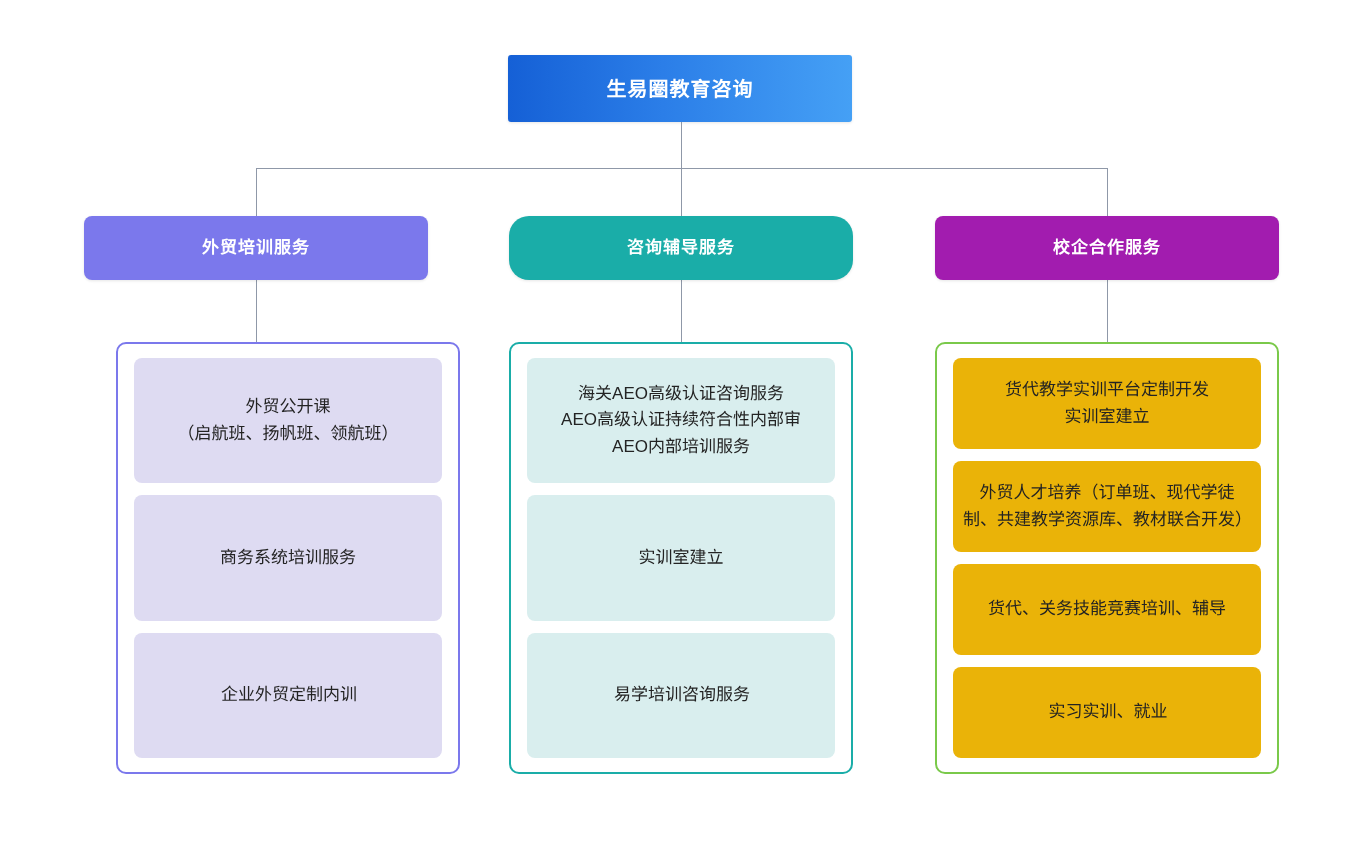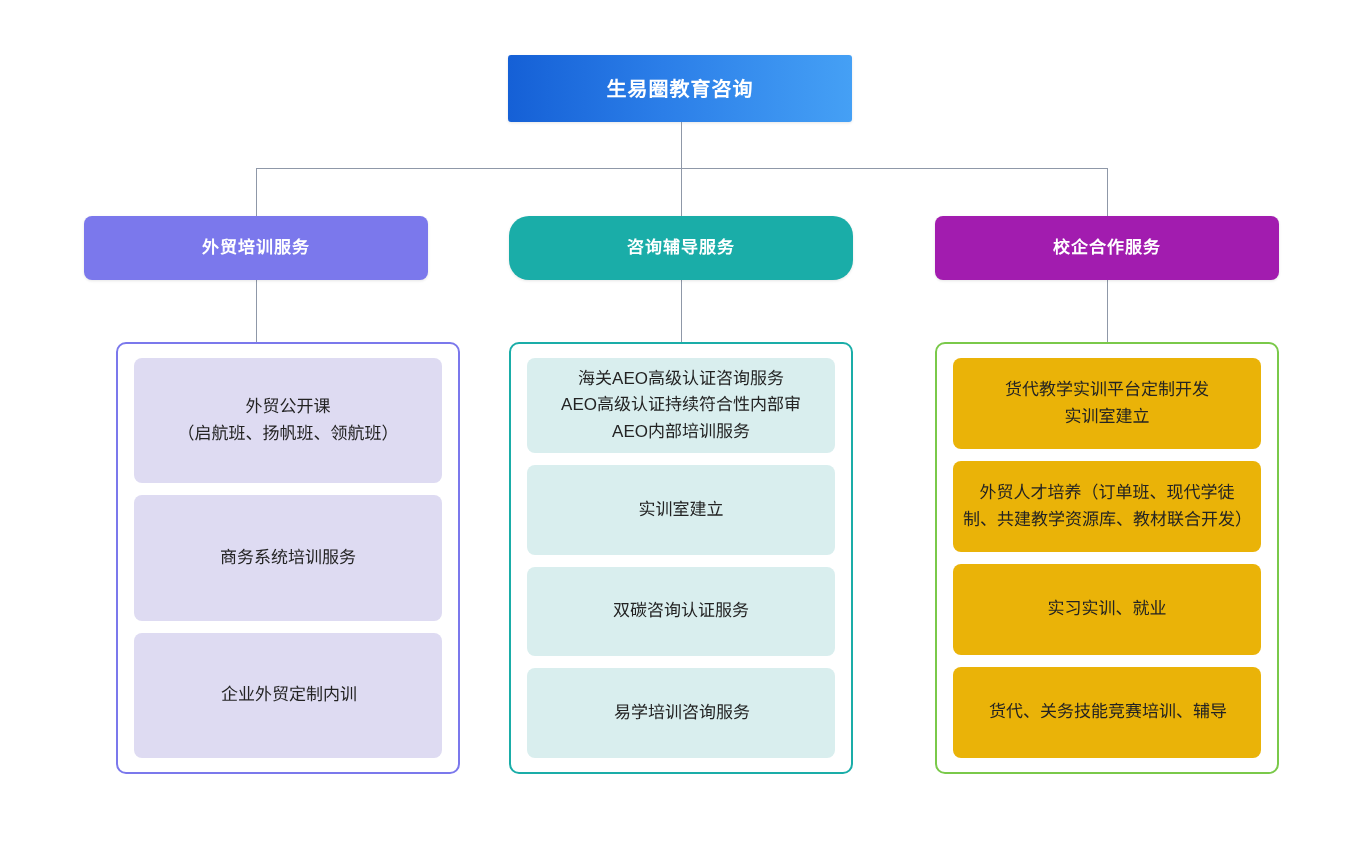--- a/index.html
+++ b/index.html
@@ -164,25 +164,24 @@
 （启航班、扬帆班、领航班）</div>
     <div class="leaf-item">商务系统培训服务</div>
     <div class="leaf-item">企业外贸定制内训</div>
   </div>
 
   <div class="branch-panel col-middle">
     <div class="leaf-item">海关AEO高级认证咨询服务
 AEO高级认证持续符合性内部审
 AEO内部培训服务</div>
     <div class="leaf-item">实训室建立</div>
-    <div class="leaf-item">双碳咨询认证服务</div>
     <div class="leaf-item">易学培训咨询服务</div>
   </div>
 
   <div class="branch-panel col-right">
     <div class="leaf-item">货代教学实训平台定制开发
 实训室建立</div>
     <div class="leaf-item">外贸人才培养（订单班、现代学徒制、共建教学资源库、教材联合开发）</div>
+    <div class="leaf-item">货代、关务技能竞赛培训、辅导</div>
     <div class="leaf-item">实习实训、就业</div>
-    <div class="leaf-item">货代、关务技能竞赛培训、辅导</div>
   </div>
 
 </div>
 
 </body></html>

